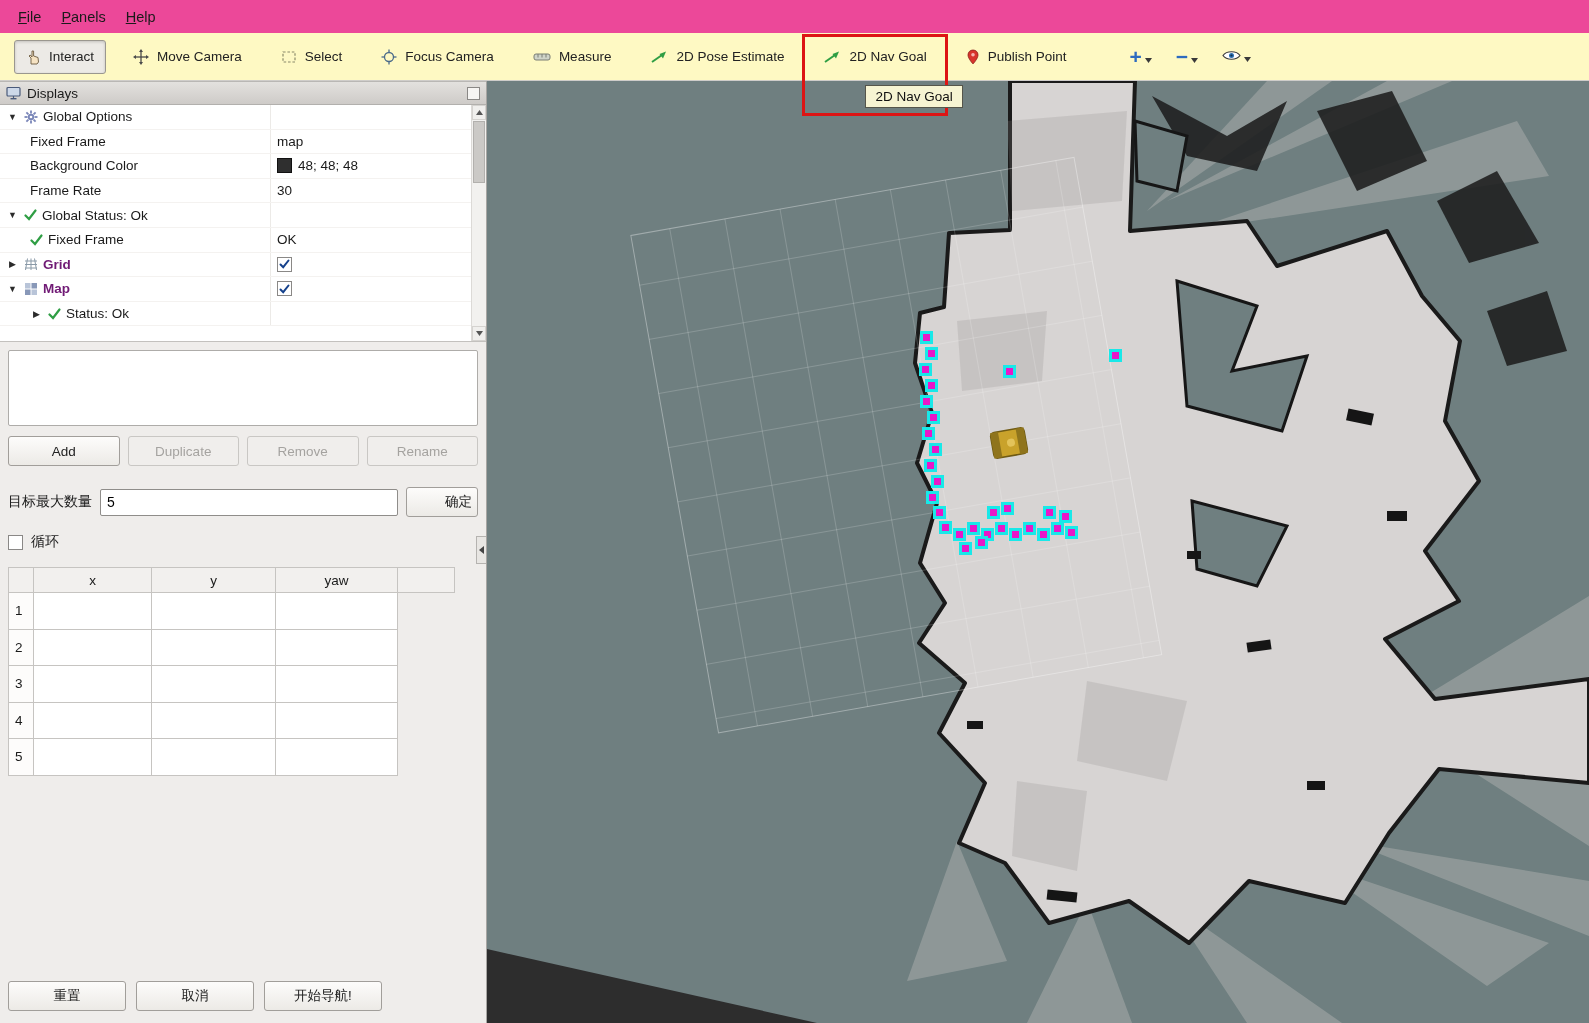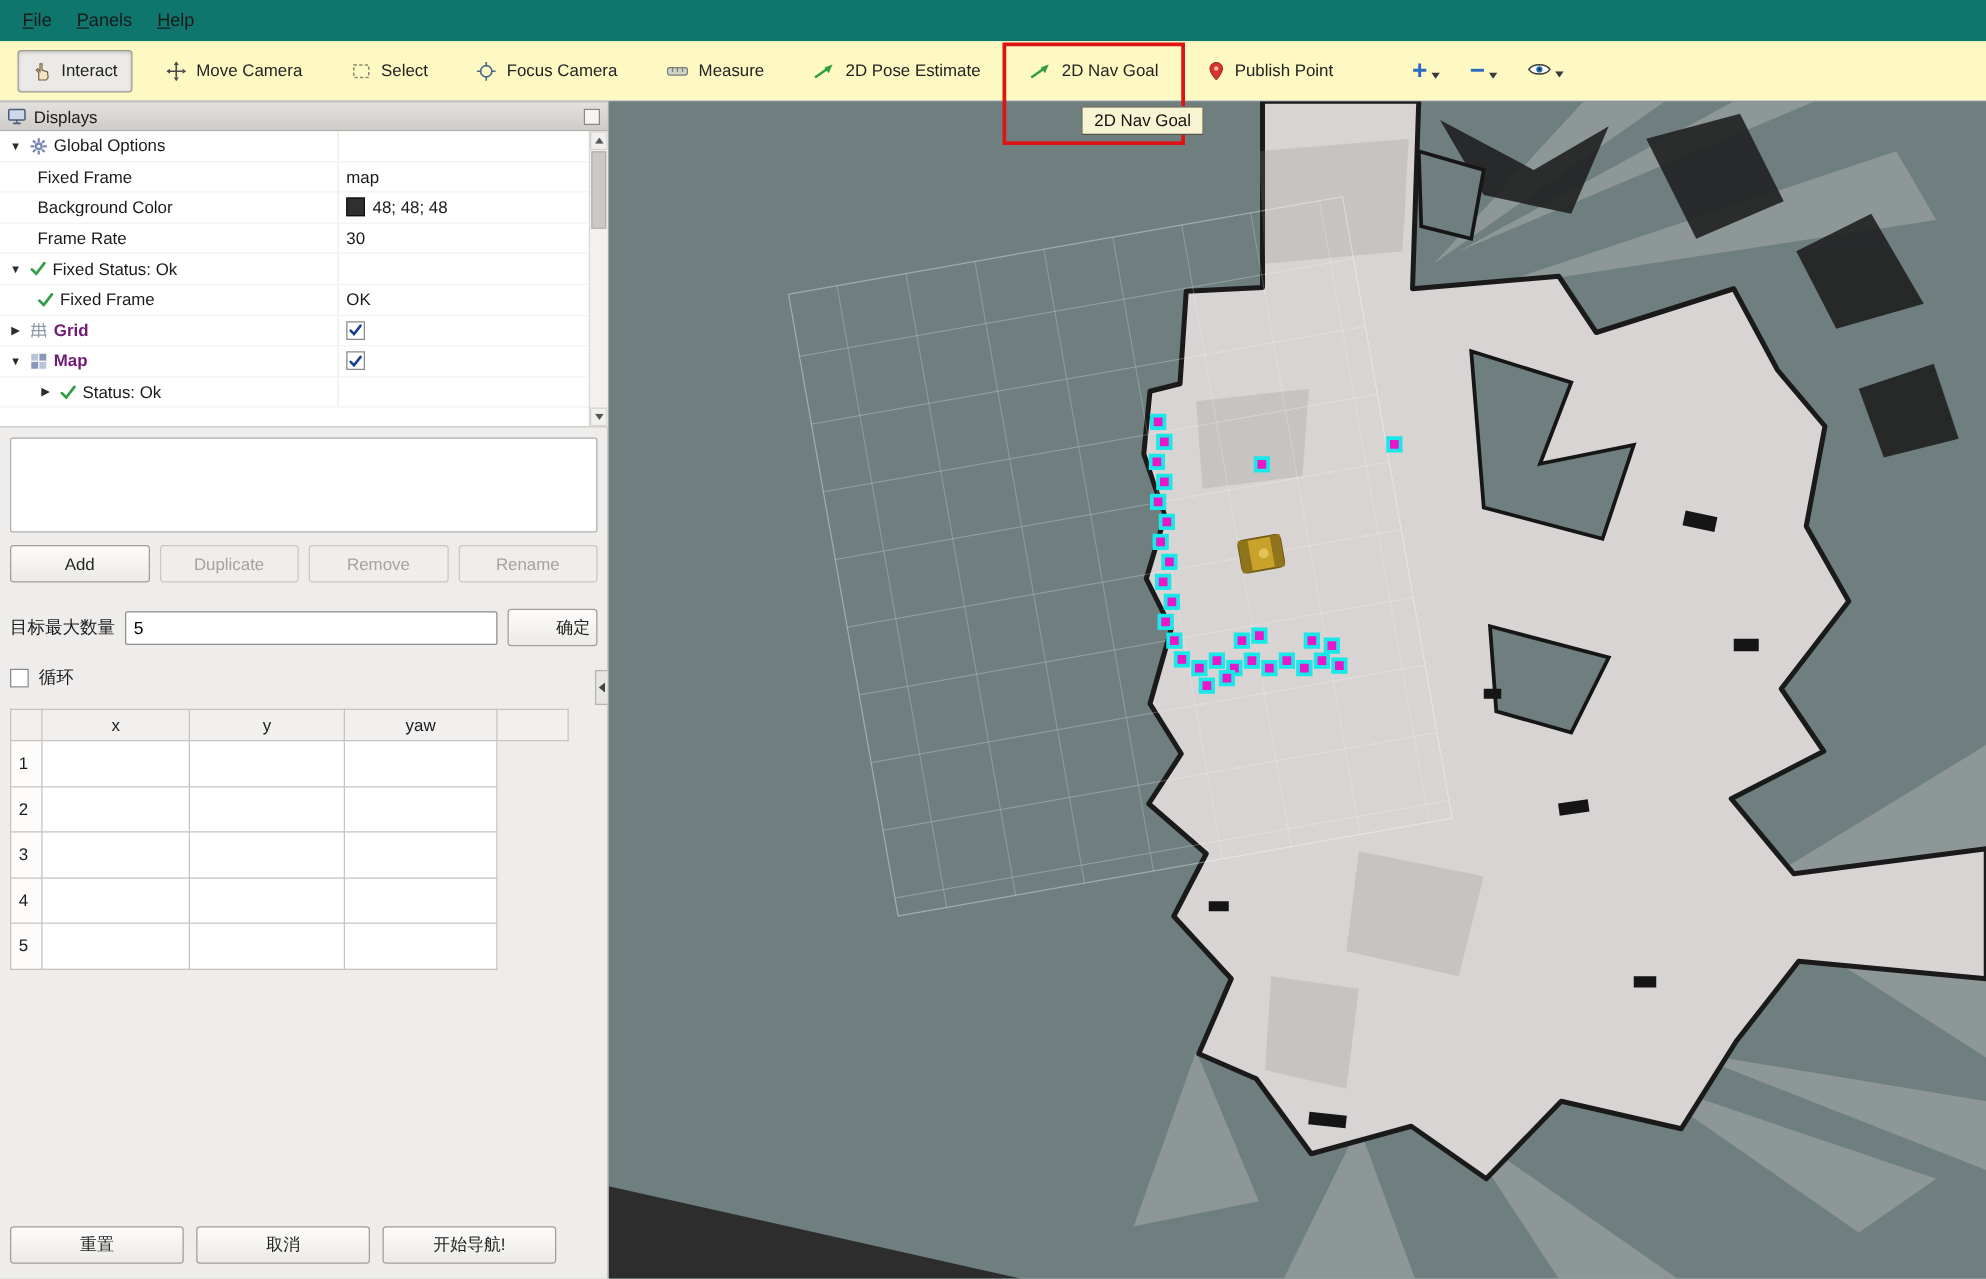--- a/index.html
+++ b/index.html
@@ -3,21 +3,21 @@
 <meta charset="utf-8">
 <style>
   * { box-sizing: border-box; margin: 0; padding: 0; }
   html, body { width: 1589px; height: 1023px; overflow: hidden; }
   body {
     font-family: "Liberation Sans", "DejaVu Sans", sans-serif;
     font-size: 13.5px; color: #1a1a1a; background: #efedeb; position: relative;
   }
 
   
-  .menubar { height: 33px; background: #0f766e; display: flex; align-items: center; padding: 0 8px; }
+  .menubar { height: 33px; background: #ec4899; display: flex; align-items: center; padding: 0 8px; }
   .menu-item { display: inline-block; padding: 5px 10px; font-size: 14.5px; cursor: default; }
   .menu-item::first-letter { text-decoration: underline; }
 
   
   .toolbar { height: 48px; background: #fef9c3; border-bottom: 1px solid #cfcdca; display: flex; align-items: center; padding: 0 14px; }
   .tool-btn { display: flex; align-items: center; gap: 8px; height: 34px; padding: 0 11px; margin-right: 15px;
               border: 1px solid transparent; border-radius: 3px; font-size: 13.5px; color: #222; white-space: nowrap; }
   .tool-btn.active { background: #eceae6; border-color: #9a978f; box-shadow: inset 0 1px 3px rgba(0,0,0,0.18); }
   .tool-icon { display: inline-flex; align-items: center; }
   .tool-extra { margin-left: 36px; display: flex; align-items: center; gap: 24px; }
@@ -77,21 +77,21 @@
   .goal-table th, .goal-table td { border: 1px solid #c6c4c1; font-weight: normal; font-size: 13.5px; }
   .goal-table thead th { background: #f2f0ee; height: 25px; }
   .goal-table .corner { width: 25px; }
   .goal-table .col-x { width: 118px; } .goal-table .col-y { width: 124px; } .goal-table .col-yaw { width: 122px; }
   .goal-table .filler { width: 57px; background: #f2f0ee; }
   .goal-table tbody th { width: 25px; height: 36.5px; text-align: left; padding-left: 6px; background: #fdfcfb; }
   .goal-table tbody td { background: #fff; }
   .goal-table tbody td.fill { border: none; background: transparent; }
 
   .bottom-btns { position: absolute; bottom: 12px; left: 8px; display: flex; gap: 10px; }
-  .bottom-btns .pbtn { flex: none; width: 139px; }
+  .bottom-btns .pbtn { flex: none; width: 118px; }
 
   .collapse-handle { position: absolute; right: 0; top: 455px; width: 10px; height: 28px; background: #e8e6e3;
                      border: 1px solid #b5b3b0; border-right: none; display: flex; align-items: center; justify-content: center; }
 
   
   #red-annotation { position: absolute; border: 3px solid #dd1414; z-index: 50; pointer-events: none;
                     left: 706px; top: 35px; width: 134px; height: 82px; }
   #nav-goal-tooltip { position: absolute; z-index: 60; background: #f6f4d2; border: 1px solid #55554a;
                       padding: 3px 9px; font-size: 13.5px; color: #111; left: 768px; top: 84px; white-space: nowrap; }
 </style>
@@ -277,21 +277,21 @@
           <div class="tree-value">30</div>
         </div>
         <div class="tree-row">
           <div class="tree-label" style="padding-left: 6px;">
             <span class="expander">▼</span>
             <span class="tree-icon">
               <svg width="13" height="12" viewBox="0 0 13 12">
                 <path d="M1.5 6.5 L5 10 L11.5 1.5" fill="none" stroke="#2f9e44" stroke-width="2.2" stroke-linecap="round"></path>
               </svg>
             </span>
-            <span class="tree-text">Fixed Status: Ok</span>
+            <span class="tree-text">Global Status: Ok</span>
           </div>
           <div class="tree-value"></div>
         </div>
         <div class="tree-row">
           <div class="tree-label" style="padding-left: 30px;">
             <span class="tree-icon">
               <svg width="13" height="12" viewBox="0 0 13 12">
                 <path d="M1.5 6.5 L5 10 L11.5 1.5" fill="none" stroke="#2f9e44" stroke-width="2.2" stroke-linecap="round"></path>
               </svg>
             </span>

